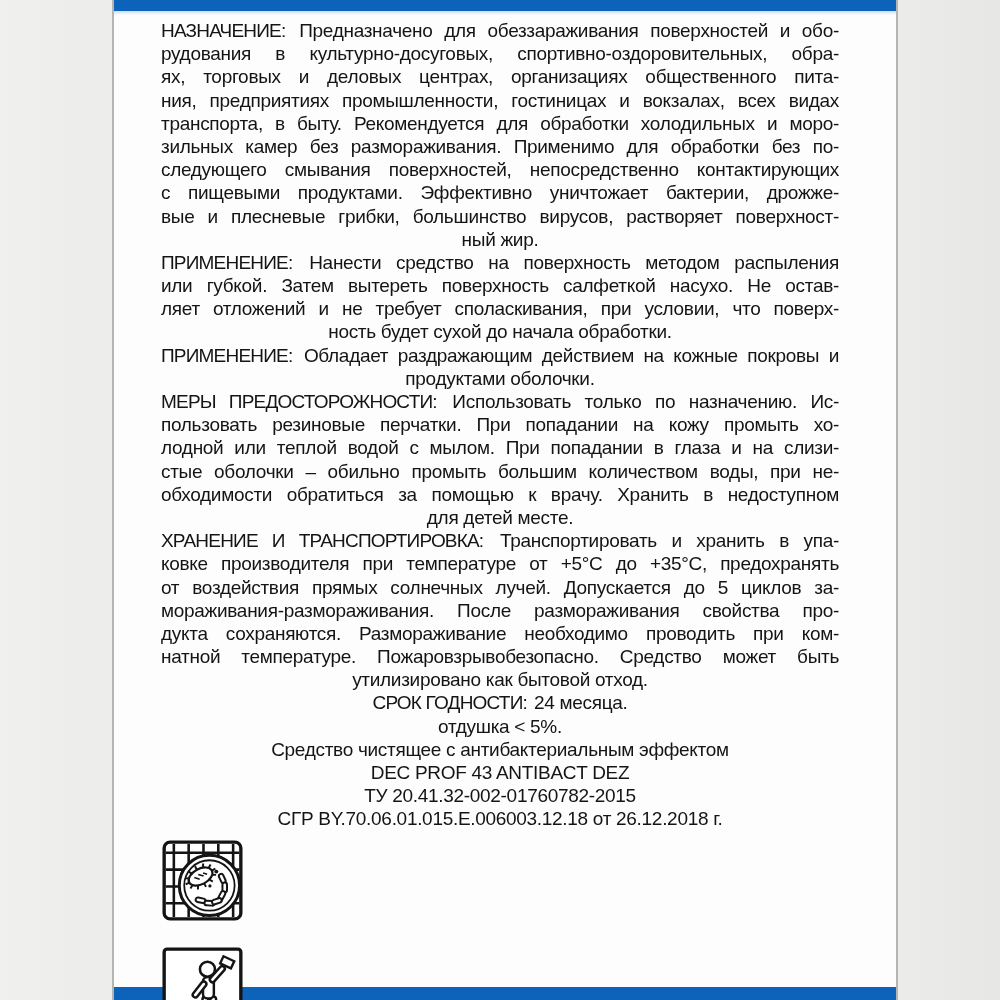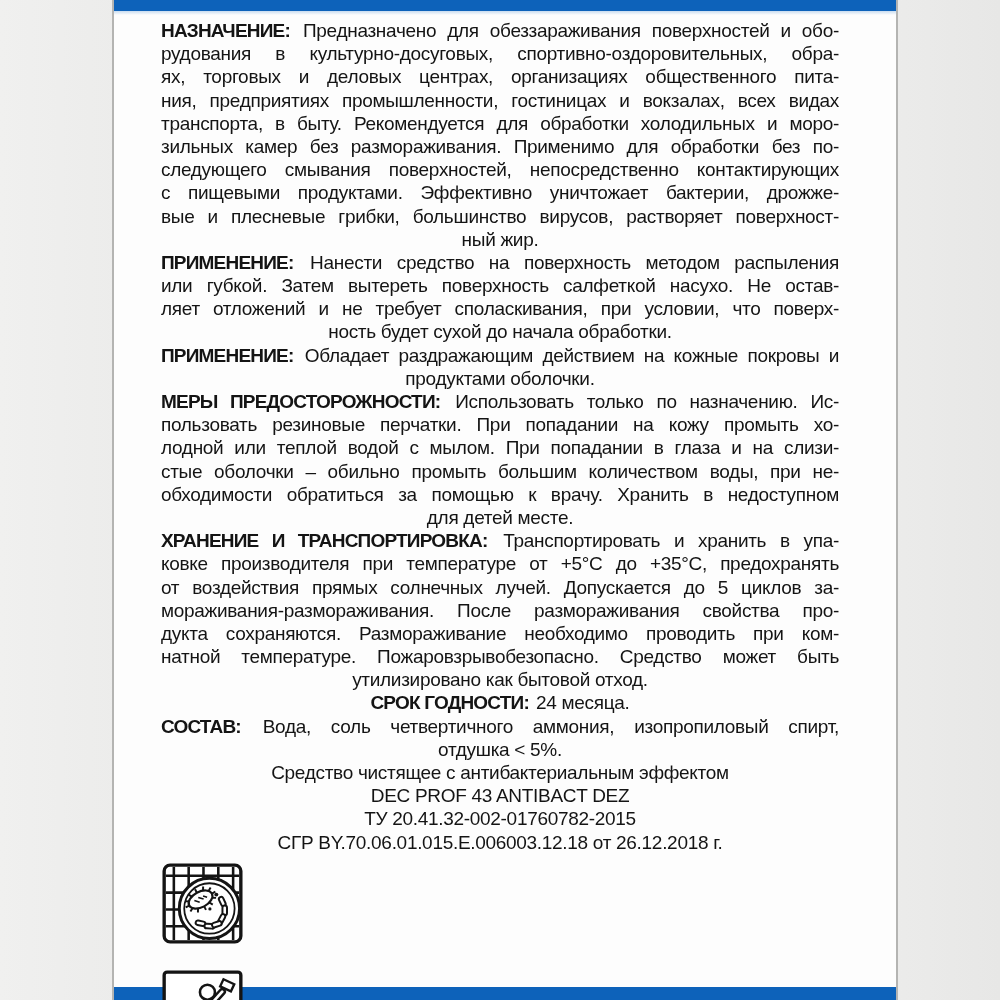--- a/index.html
+++ b/index.html
@@ -13,21 +13,21 @@
     background:#fdfdfd;border-left:2px solid #b4b4b2;border-right:2px solid #b4b4b2;
   }
   .bar-top{position:absolute;left:0;right:0;top:0;height:11px;}
   .bar-top-fade{position:absolute;left:0;right:0;top:11px;height:4px;
     background:linear-gradient(#c9dcef,#fdfdfd);}
   .bar-bottom{position:absolute;left:0;right:0;bottom:0;height:13px;}
   .content{position:absolute;left:0;right:0;top:0;padding:19px 57px 0 47px;}
   .line{font-size:19px;line-height:23.2px;height:23.2px;overflow:hidden;
     letter-spacing:-0.3px;text-align:center;white-space:normal;}
   .line.just{text-align:justify;text-align-last:justify;}
-  .sec-header{font-weight:bold;letter-spacing:-0.8px;padding-right:2px;}
+  .sec-header{font-weight:normal;letter-spacing:-0.8px;padding-right:2px;}
   .icons{display:flex;gap:24px;margin-top:8px;flex-direction:column;}
   .icon{width:83px;height:83px;flex:0 0 auto;}
   .icon svg{width:83px;height:83px;display:block;}
 </style>
 </head>
 <body>
 
 <div class="page">
   <div class="sheet">
     <div class="bar-top" style="background: rgb(13, 98, 186);"></div>
@@ -72,21 +72,20 @@
             <div class="line just">от воздействия прямых солнечных лучей. Допускается до 5 циклов за-</div>
             <div class="line just">мораживания-размораживания. После размораживания свойства про-</div>
             <div class="line just">дукта сохраняются. Размораживание необходимо проводить при ком-</div>
             <div class="line just">натной температуре. Пожаровзрывобезопасно. Средство может быть</div>
             <div class="line">утилизировано как бытовой отход.</div>
           </div>
           <div class="section">
             <div class="line"><span class="sec-header">СРОК ГОДНОСТИ:</span> 24 месяца.</div>
           </div>
           <div class="section">
-            <div class="line just"><span class="sec-header">СОСТАВ:</span> Вода, соль четвертичного аммония, изопропиловый спирт,</div>
             <div class="line">отдушка &lt; 5%.</div>
           </div>
         </div>
       <div id="footer-root">
           <div class="line">Средство чистящее с антибактериальным эффектом</div>
           <div class="line">DEC PROF 43 ANTIBACT DEZ</div>
           <div class="line">ТУ 20.41.32-002-01760782-2015</div>
           <div class="line">СГР BY.70.06.01.015.Е.006003.12.18 от 26.12.2018 г.</div>
         </div>
 

